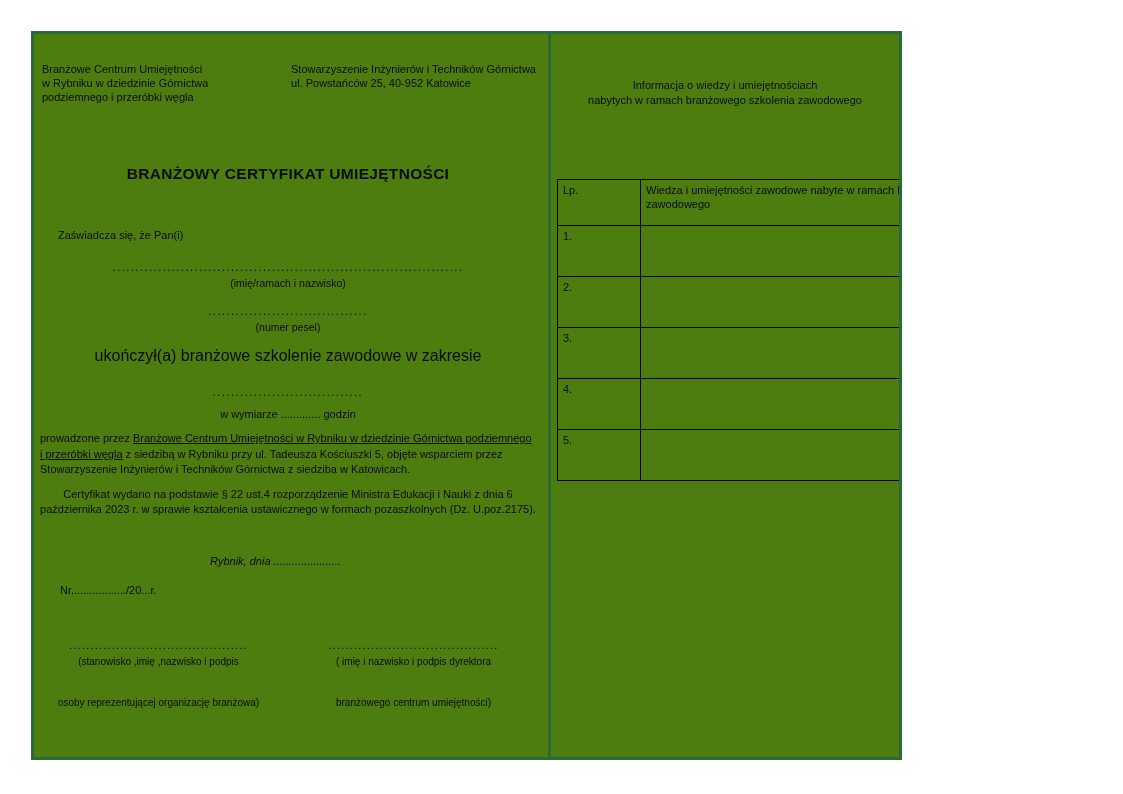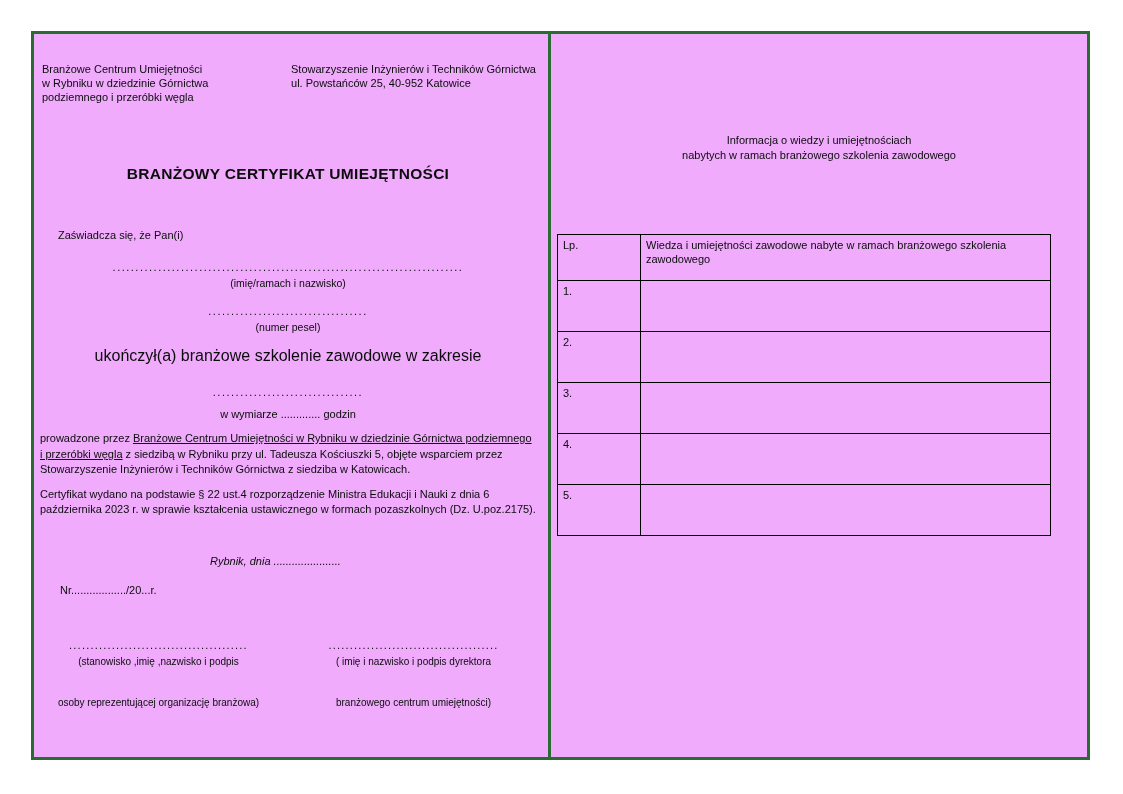--- a/index.html
+++ b/index.html
@@ -2,22 +2,22 @@
 <html><head>
 <meta charset="utf-8">
 <style>
   html,body{margin:0;padding:0;}
   body{
     width:1123px;height:794px;background:#ffffff;
     font-family:"Liberation Sans","DejaVu Sans",sans-serif;
     color:#0c0c0c;position:relative;overflow:hidden;
   }
   .sheet{
-    position:absolute;left:31px;top:31px;width:1059px;height:729px;
-    box-sizing:border-box;border:3px solid #2a6a33;background:#f0abfc;
+    position:absolute;left:31px;top:31px;width:871px;height:729px;
+    box-sizing:border-box;border:3px solid #2a6a33;background:#4d7c0f;
     display:flex;
   }
   .page{box-sizing:border-box;overflow:hidden;}
   .page.left{width:514px;padding:28px 12px 10px 6px;}
   .divider{width:3px;background:#2a6a33;flex:0 0 3px;}
   .page.right{flex:1;padding:0 0 0 0;}
 
   
   .head-row{display:flex;justify-content:space-between;align-items:flex-start;padding-left:2px;}
   .head-block{font-size:11px;line-height:14px;white-space:nowrap;}
@@ -32,31 +32,31 @@
   .caption{font-size:10.5px;line-height:13px;margin-top:28px;}
   .mt-name-dots{margin-top:20px;}
   .mt-name-cap{margin-top:3px;}
   .mt-pesel-dots{margin-top:15px;}
   .mt-pesel-cap{margin-top:3px;}
   .completed{font-size:16px;margin-top:13px;}
   .mt-scope-dots{margin-top:21px;}
   .hours{font-size:11px;margin-top:9px;}
   .para{font-size:11px;line-height:15.5px;margin:11px 0 0 0;}
   .para .u{text-decoration:underline;}
-  .para.legal{margin-top:9px;}
+  .para.legal{margin-top:9px;text-align:center;}
   .citydate{font-size:11px;margin-top:37px;text-align:left;padding-left:170px;font-style:italic;}
   .nr-line{font-size:11px;margin-top:17px;padding-left:20px;}
   .sig-row{display:flex;justify-content:space-between;margin-top:43px;margin-left:-4px;}
   .sig{width:49%;text-align:center;}
   .sig .dots{letter-spacing:1.2px;}
   .sig .caption{font-size:10px;line-height:13px;}
   .sig .caption.first{margin-top:3px;}
 
   
-  .info-head{font-size:11px;line-height:15px;text-align:center;margin-top:99px;}
+  .info-head{font-size:11px;line-height:15px;text-align:center;margin-top:44px;}
   table.skills{
     border-collapse:collapse;margin:71px 0 0 6px;width:494px;
     table-layout:fixed;
   }
   table.skills td{
     border:1.5px solid #000;vertical-align:top;
     font-size:11px;line-height:14px;padding:3px 5px;
     overflow:hidden;
   }
   td.lp-col{width:72px;}

